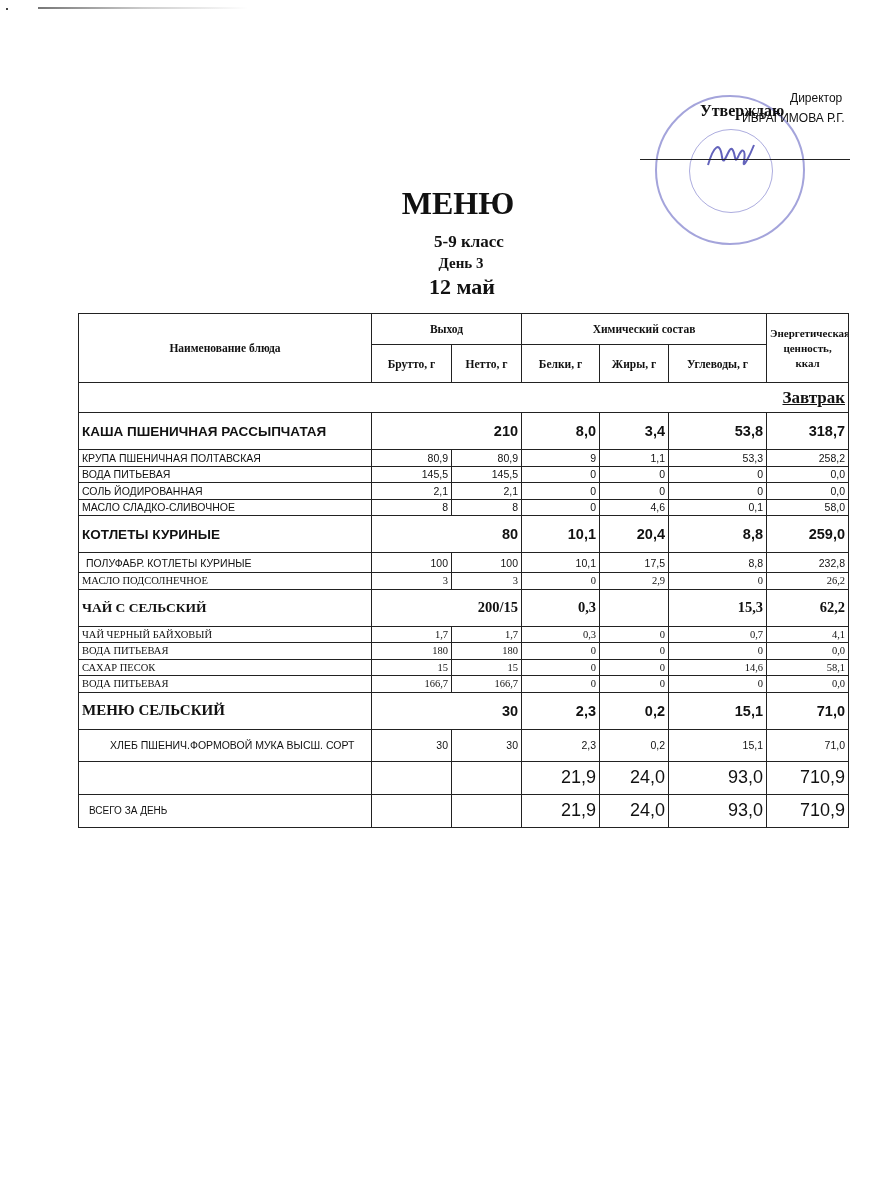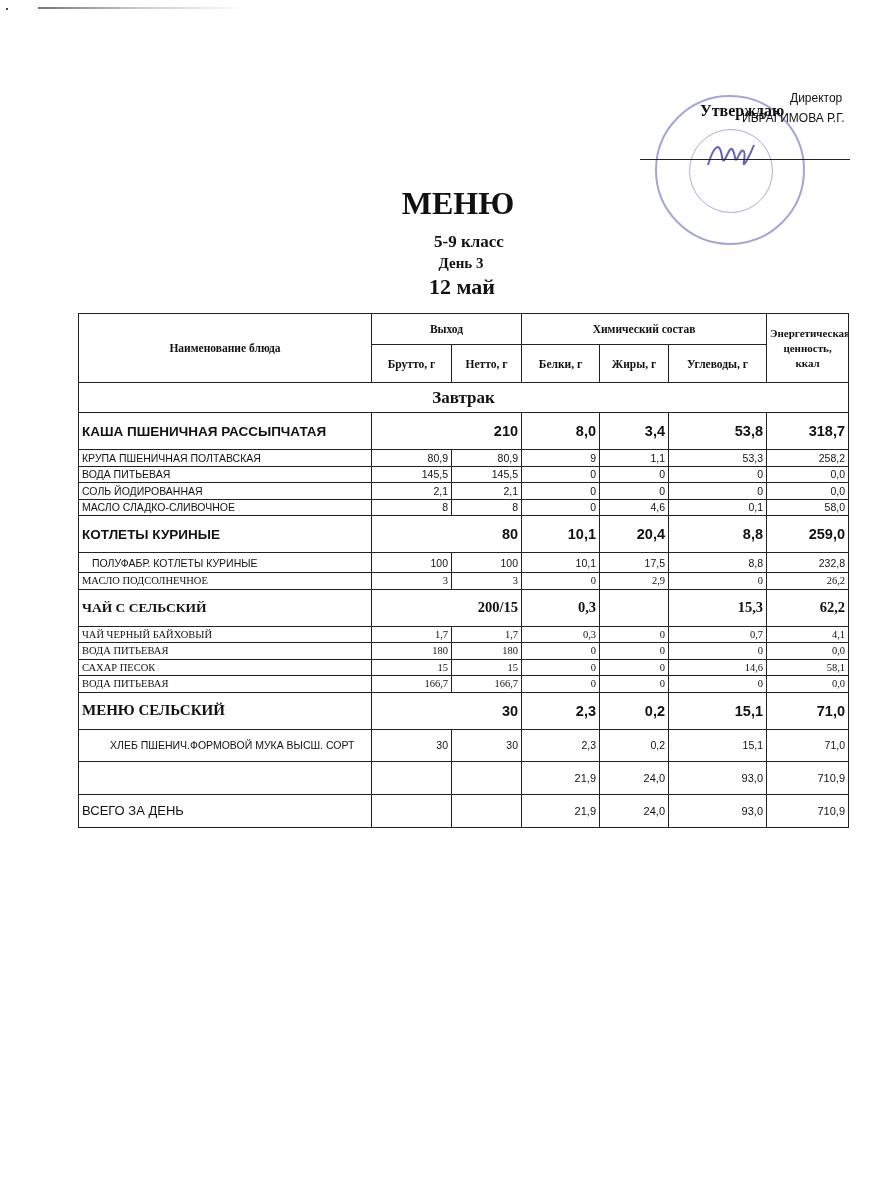--- a/index.html
+++ b/index.html
@@ -15,31 +15,31 @@
   .stamp-sig { position: absolute; left: 700px; top: 135px; width: 60px; height: 40px; }
   .title { position: absolute; left: 0; width: 872px; text-align: center; font-family: "Liberation Serif", serif; font-weight: bold; }
   .t-menu { top: 185px; font-size: 32px; left: 22px; width: 872px; }
   .t-class { top: 232px; font-size: 17px; left: 33px; }
   .t-day { top: 255px; font-size: 15px; left: 25px; }
   .t-date { top: 274px; font-size: 22px; left: 26px; }
 
   table.menu { position: absolute; left: 78px; top: 313px; border-collapse: collapse; table-layout: fixed; width: 770px; }
   table.menu td, table.menu th { border: 1.3px solid #222; padding: 0 3px; box-sizing: border-box; overflow: hidden; white-space: nowrap; }
   th { font-family: "Liberation Serif", serif; font-weight: bold; font-size: 11.5px; text-align: center; }
-  .sect td { font-family: "Liberation Serif", serif; font-weight: bold; font-size: 17px; text-align: center; height: 30px; }
+  .sect td { font-family: "Liberation Serif", serif; font-weight: bold; font-size: 17px; text-align: right; height: 30px; text-decoration: underline; }
   td.n { text-align: right; font-size: 10.5px; }
   td.name { font-size: 10.5px; padding-left: 27px; }
   tr.dish td { font-size: 14.5px; height: 37px; font-weight: bold; }
   tr.dish td.name { padding-left: 3px; font-size: 13.5px; }
   tr.ing td { height: 16.5px; }
-  tr.ing.small-pad td.name { padding-left: 13px; }
+  tr.ing.small-pad td.name { padding-left: 7px; }
   tr.ing.wrap td.name { white-space: normal; line-height: 12px; padding-left: 7px; text-indent: 24px; }
   tr.ing.wrap td { height: 32px; }
-  tr.tot td { height: 33px; font-size: 11px; }
-  tr.tot td.name { padding-left: 3px; font-size: 13px; }
+  tr.tot td { height: 33px; font-size: 18px; }
+  tr.tot td.name { padding-left: 10px; font-size: 10px; }
   .serif td.name, .serif td.n { font-family: "Liberation Serif", serif; }
   .energy-h { font-size: 11px; line-height: 15px; white-space: normal !important; }
 </style>
 </head>
 <body>
 
 <div class="scan-line"></div>
 <div class="scan-dot"></div>
 
 <div class="stamp"></div>

